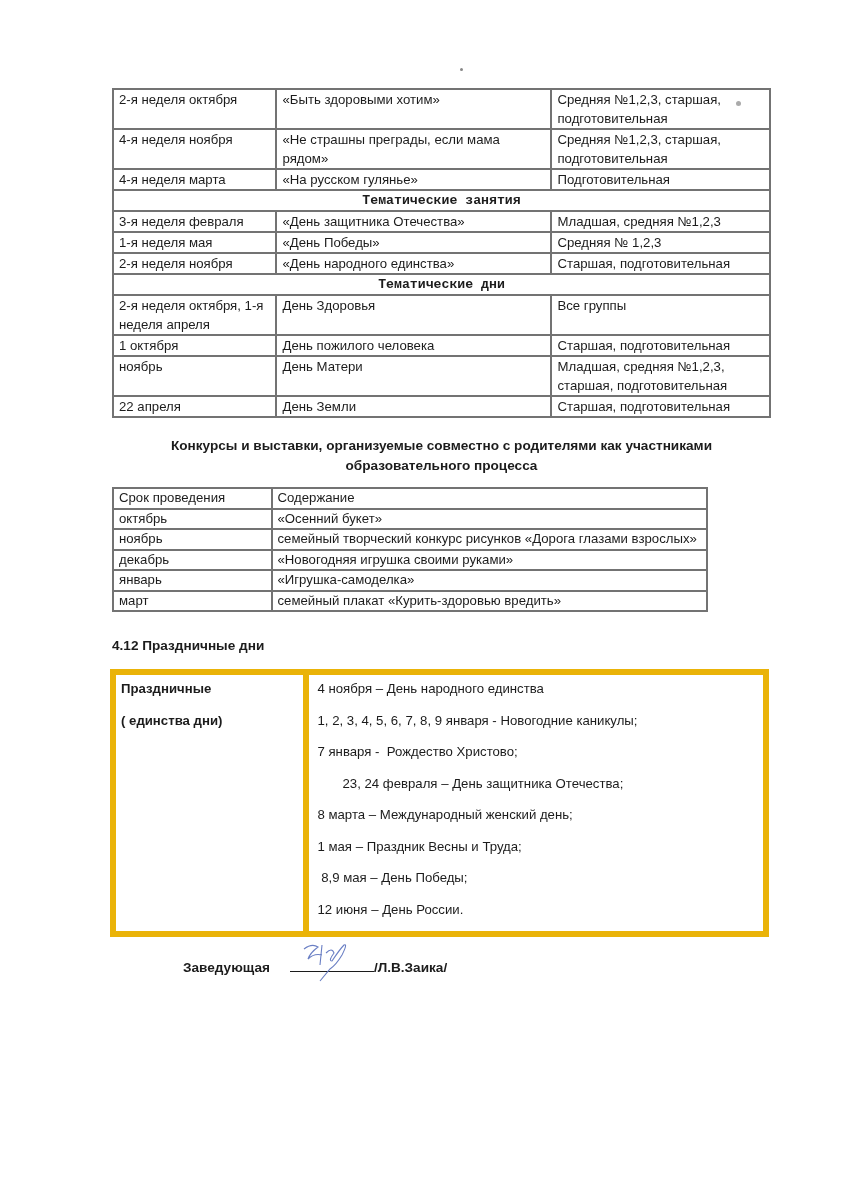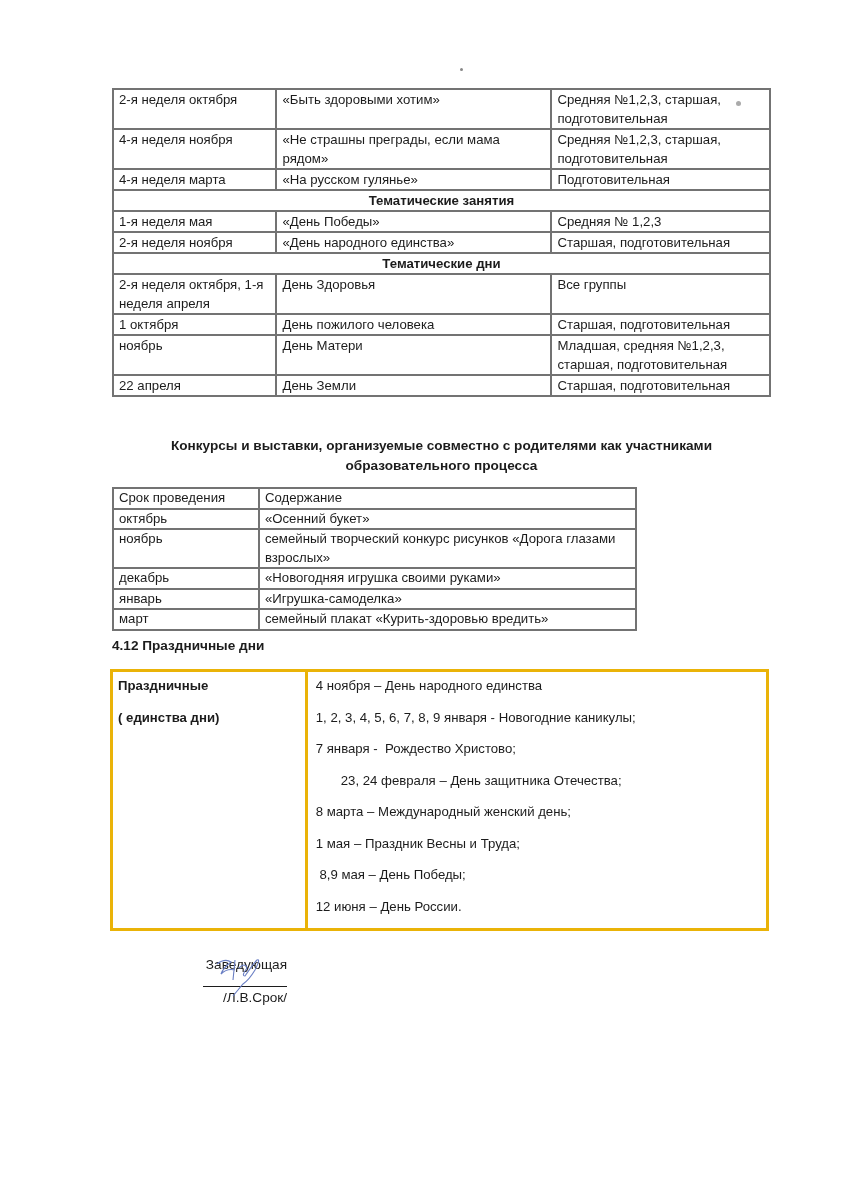--- a/index.html
+++ b/index.html
@@ -3,43 +3,43 @@
 <meta charset="utf-8">
 <style>
   html, body { margin: 0; padding: 0; background: #ffffff; }
   body {
     width: 860px; height: 1182px; position: relative; overflow: hidden;
     font-family: "Liberation Sans", sans-serif; color: #1c1c1c;
   }
   .abs { position: absolute; }
   table { border-collapse: collapse; font-size: 13.2px; }
   td { border: 2px solid #737373; padding: 0 5px; vertical-align: top; line-height: 19px; }
-  td.section { text-align: center; font-weight: bold; }
+  td.section { text-align: center; font-weight: bold; font-family: Liberation Mono, monospace; }
   #t1 { left: 112px; top: 88px; width: 659px; }
   #t1 col.c1 { width: 164px; }
   #t1 col.c2 { width: 276px; }
   #t1 col.c3 { width: 219px; }
   #contest-title {
     left: 112px; top: 436px; width: 659px; text-align: center;
     font-size: 13.6px; font-weight: bold; line-height: 20px;
   }
-  #t2 { left: 112px; top: 487px; width: 525px; padding-left: 27px; }
+  #t2 { left: 112px; top: 487px; width: 596px; padding-left: 27px; }
   #t2 col.c1 { width: 170px; }
   #t2 col.c2 { width: 489px; }
   #t2 td { line-height: 18.5px; }
   #holiday-heading { left: 112px; top: 638px; font-size: 13.6px; font-weight: bold; }
   #t3 { left: 110px; top: 669px; width: 659px; height: 258px; }
-  #t3 td { border: 3px solid #eab308; }
+  #t3 td { border: 6px solid #eab308; }
   #t3 col.c1 { width: 196px; }
   #t3 col.c2 { width: 463px; }
   #t3 .label { font-weight: bold; line-height: 20px; padding-top: 4px; }
   #t3 .label div { margin-bottom: 12px; }
   #t3 .items { padding-top: 4px; padding-left: 8px; }
   #t3 .items div { line-height: 20px; margin-bottom: 11.5px; }
-  #signature { left: 183px; top: 957px; font-size: 13.6px; font-weight: normal; display: flex; align-items: flex-end; flex-direction: column; }
+  #signature { left: 183px; top: 957px; font-size: 13.6px; font-weight: bold; display: flex; align-items: flex-end; }
   #sig-line { display: inline-block; width: 84px; border-bottom: 1px solid #1c1c1c; margin: 0 0 3px 20px; position: relative; height: 14px; }
   #sig-mark { position: absolute; left: 8px; top: -18px; }
   .dot { position: absolute; width: 3px; height: 3px; border-radius: 50%; background: #888; }
 </style>
 </head>
 <body>
 
 <table id="t1" class="abs">
   <colgroup>
       <col class="c1">
@@ -57,20 +57,25 @@
         <td>«Не страшны преграды, если мама рядом»</td>
         <td>Средняя №1,2,3, старшая, подготовительная</td>
       </tr>
       <tr>
         <td>4-я неделя марта</td>
         <td>«На русском гулянье»</td>
         <td>Подготовительная</td>
       </tr>
       <tr>
         <td colspan="3" class="section">Тематические занятия</td>
+      </tr>
+      <tr>
+        <td>3-я неделя февраля</td>
+        <td>«День защитника Отечества»</td>
+        <td>Младшая, средняя №1,2,3</td>
       </tr>
       <tr>
         <td>1-я неделя мая</td>
         <td>«День Победы»</td>
         <td>Средняя № 1,2,3</td>
       </tr>
       <tr>
         <td>2-я неделя ноября</td>
         <td>«День народного единства»</td>
         <td>Старшая, подготовительная</td>
@@ -165,17 +170,17 @@
 </tbody>
   </table>
 
 <div id="signature" class="abs">
   <span>Заведующая</span>
   <span id="sig-line">
     <svg id="sig-mark" width="70" height="44" viewBox="0 0 70 44">
       <path d="M6 10 Q14 4 20 8 Q12 14 10 20 Q16 14 24 16 M24 6 L22 26 M28 14 Q34 8 36 14 Q30 22 34 22 Q42 10 46 6 Q50 4 44 16 Q38 26 32 30 L22 42" fill="none" stroke="#6a7fc4" stroke-width="1.1"></path>
     </svg>
   </span>
-  <span>/Л.В.Срок/</span>
+  <span>/Л.В.Заика/</span>
 </div>
 
 <div class="dot" style="left:460px;top:68px;"></div>
 <div class="dot" style="left:736px;top:101px;background:#aaa;width:5px;height:5px;"></div>
 
 </body></html>

